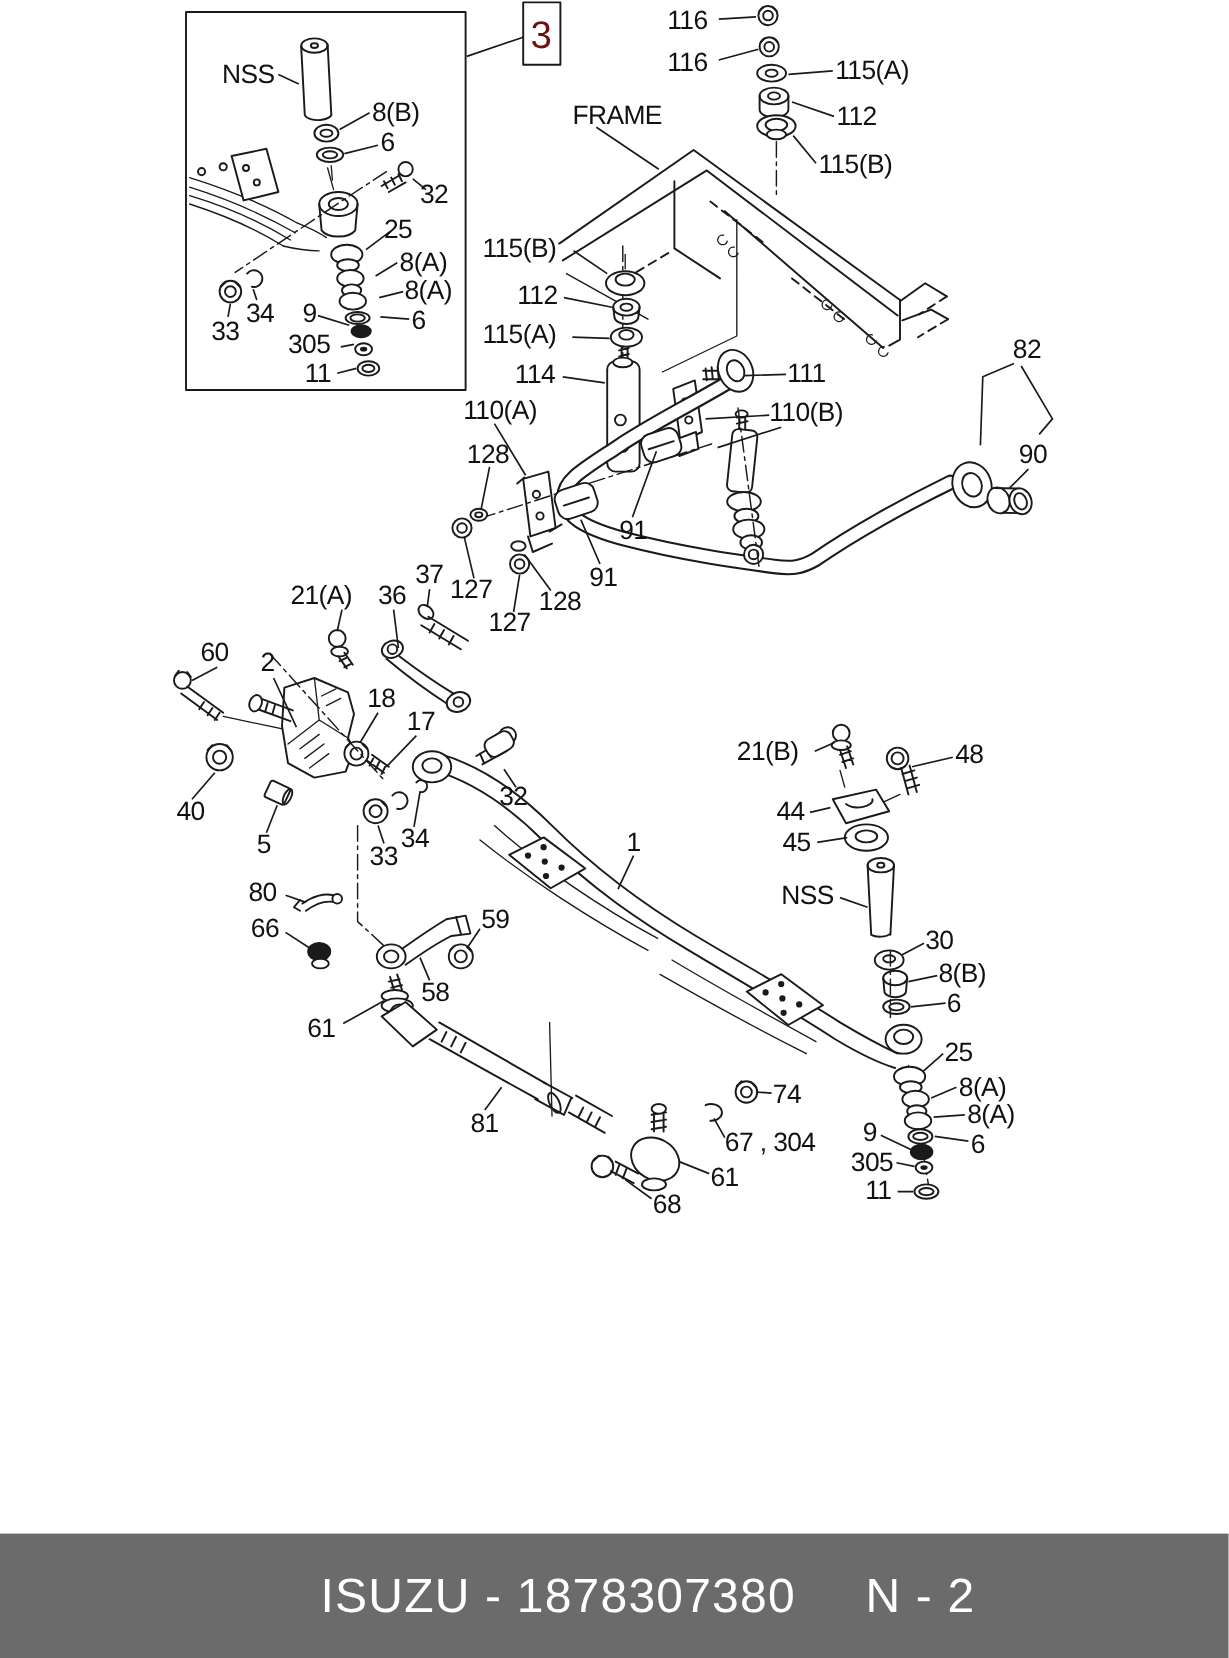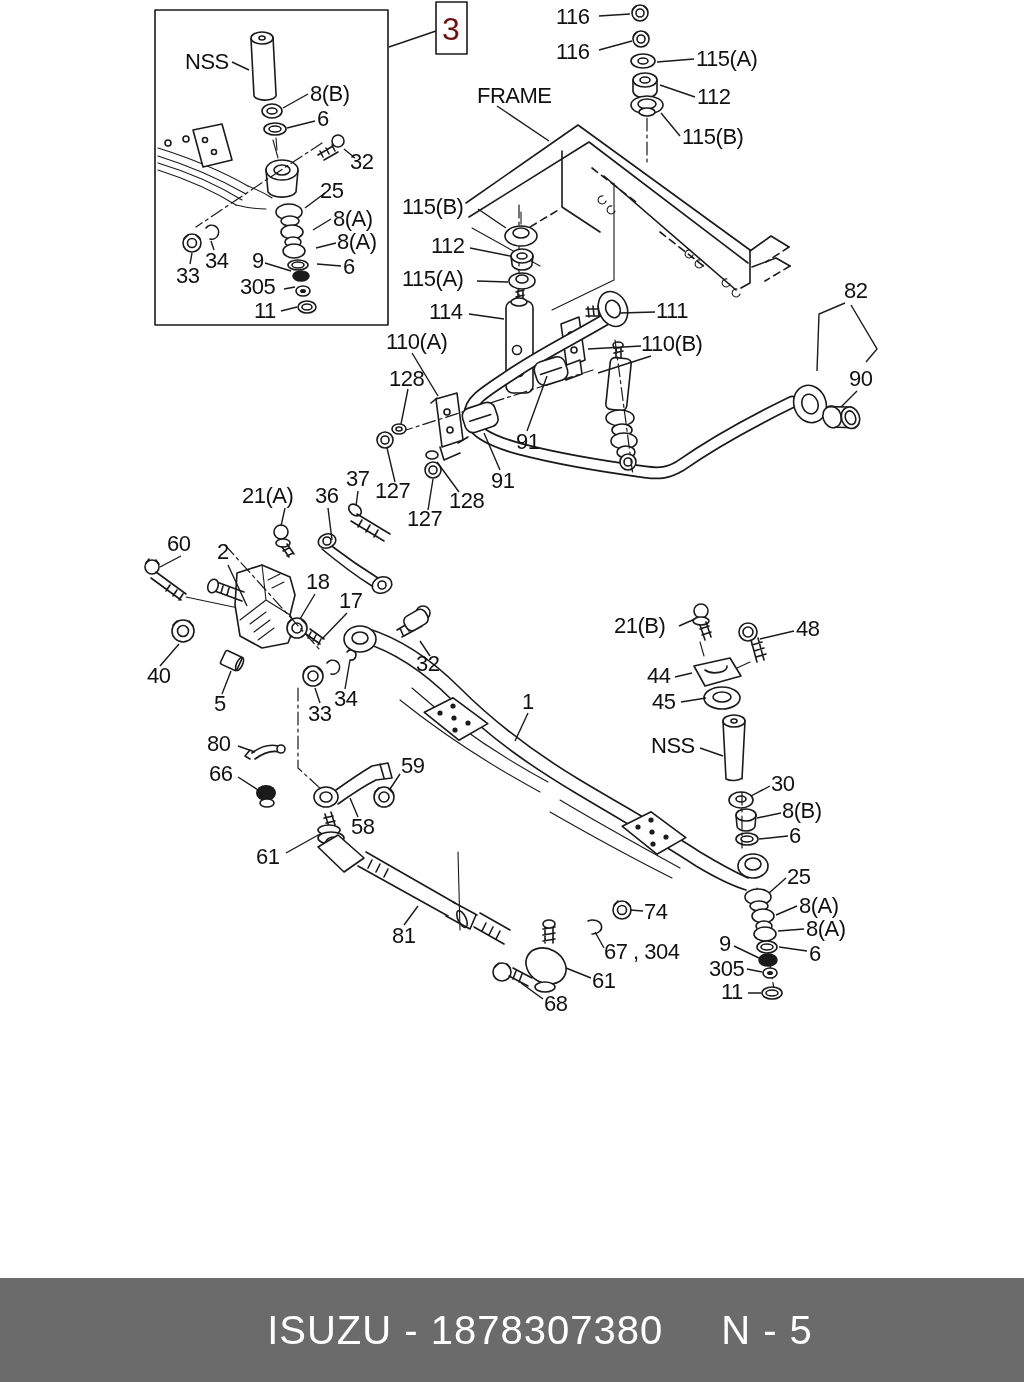--- a/index.html
+++ b/index.html
@@ -414,15 +414,15 @@
         <text x="806" y="936">8(A)</text>
         <text x="719" y="951">9</text>
         <text x="809" y="961">6</text>
         <text x="709" y="976">305</text>
         <text x="721" y="999">11</text>
       </g>
 </svg>
 
 <div class="footer">
   <span>ISUZU - 1878307380</span>
-  <span>N - 5</span>
+  <span>N - 2</span>
 </div>
 </div>
 
 </body></html>

